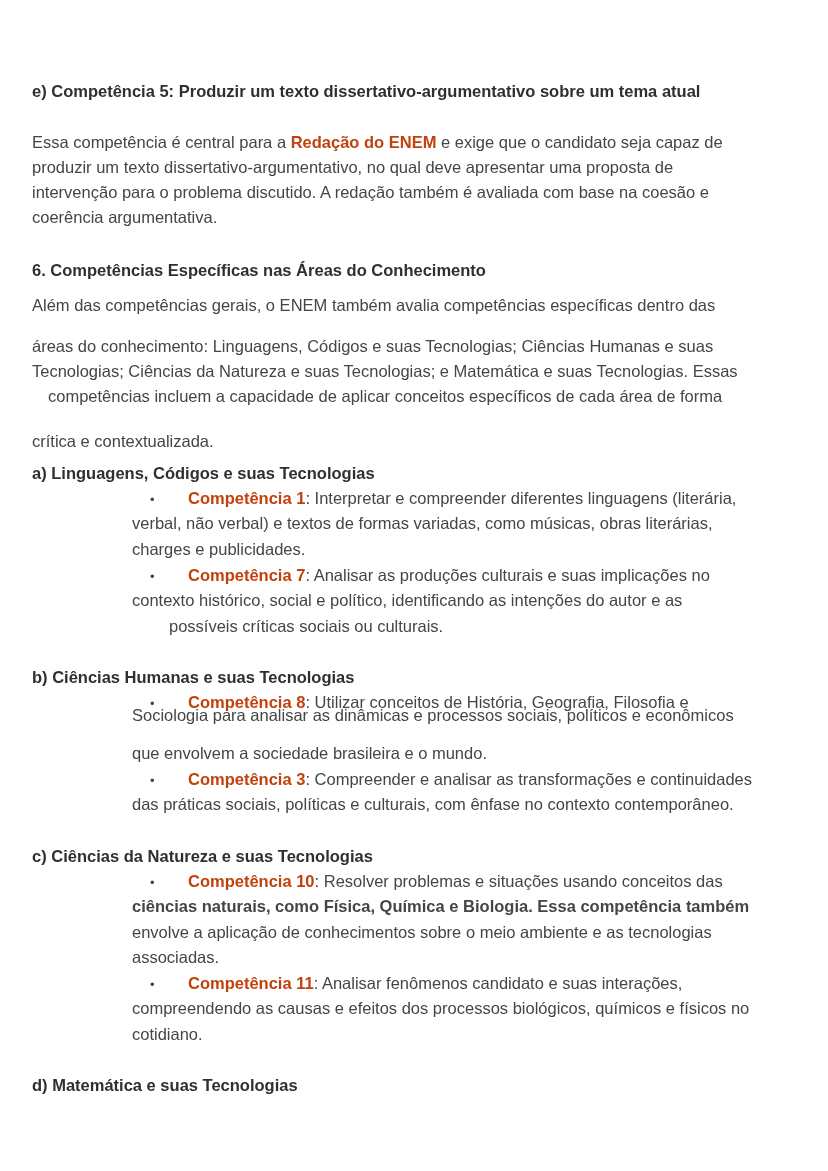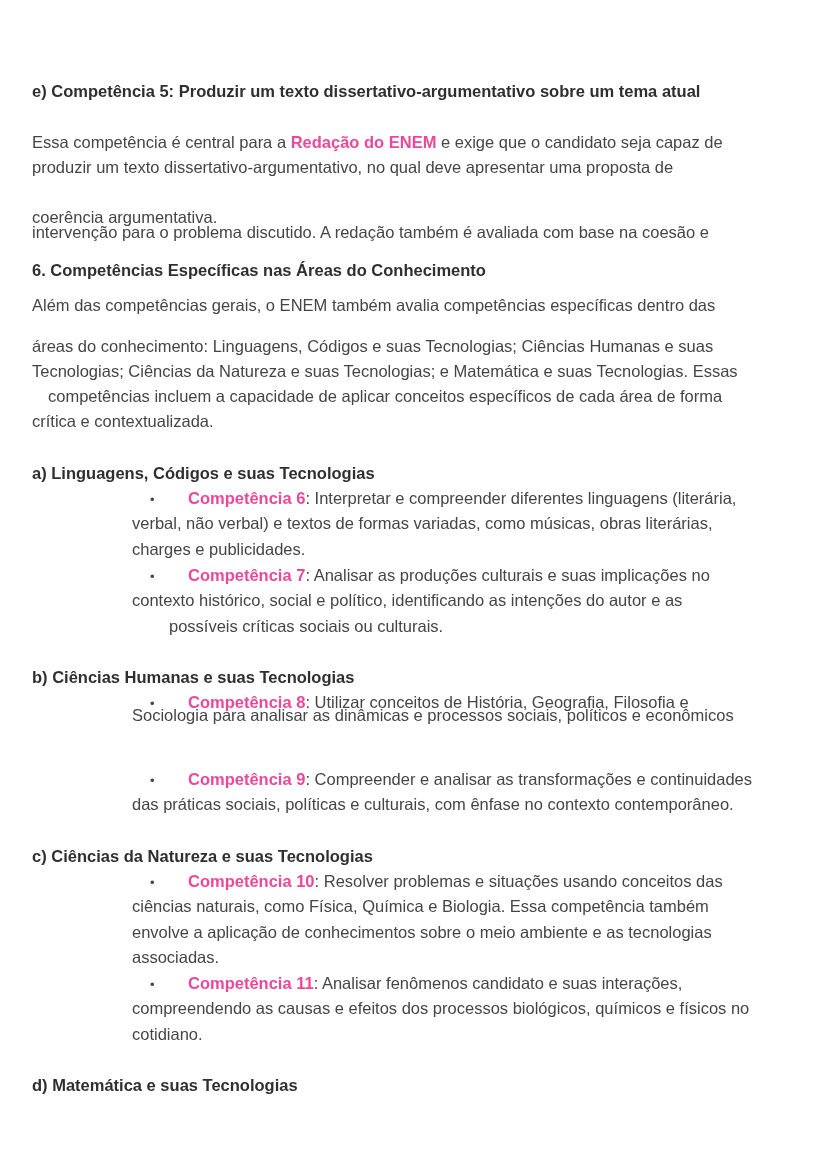--- a/index.html
+++ b/index.html
@@ -6,64 +6,65 @@
   body {
     width: 828px; height: 1171px; overflow: hidden;
     font-family: "Liberation Sans", "DejaVu Sans", sans-serif;
     color: #3a3a3a;
     font-size: 16px;
   }
   .page { position: relative; width: 760px; height: 1171px; }
   .abs { position: absolute; white-space: nowrap; }
   .heading { font-weight: bold; color: #2f2f2f; font-size: 16.5px; }
   .para { color: #454545; font-size: 16.5px; }
-  .bold { font-weight: bold; color: #ec4899; margin-top: 35px; }
+  .bold { font-weight: bold; color: #c2410c; margin-top: 35px; }
   .bullet { position: absolute; font-size: 13px; color: #444; }
 </style>
 </head>
 <body>
 
 <div class="page">
 
   <div class="abs heading" style="left:32px; top:82px;">e) Competência 5: Produzir um texto dissertativo-argumentativo sobre um tema atual</div>
 
   <div class="abs para" style="left:32px; top:133px;"><span>Essa competência é central para a </span><span class="bold">Redação do ENEM</span><span> e exige que o candidato seja capaz de</span></div>
   <div class="abs para" style="left:32px; top:158px;">produzir um texto dissertativo-argumentativo, no qual deve apresentar uma proposta de</div>
-  <div class="abs para" style="left:32px; top:183px;margin-top:40px;">intervenção para o problema discutido. A redação também é avaliada com base na coesão e</div>
+  <div class="abs para" style="left:32px; top:183px;">intervenção para o problema discutido. A redação também é avaliada com base na coesão e</div>
   <div class="abs para" style="left:32px; top:208px;">coerência argumentativa.</div>
 
   <div class="abs heading" style="left:32px; top:261px;">6. Competências Específicas nas Áreas do Conhecimento</div>
   <div class="abs para" style="left:32px; top:296px;">Além das competências gerais, o ENEM também avalia competências específicas dentro das</div>
   <div class="abs para" style="left:32px; top:337px;">áreas do conhecimento: Linguagens, Códigos e suas Tecnologias; Ciências Humanas e suas</div>
   <div class="abs para" style="left:32px; top:362px;">Tecnologias; Ciências da Natureza e suas Tecnologias; e Matemática e suas Tecnologias. Essas</div>
   <div class="abs para" style="left:32px; top:387px;margin-left:16px;">competências incluem a capacidade de aplicar conceitos específicos de cada área de forma</div>
-  <div class="abs para" style="left:32px; top:412px;text-align:right;">crítica e contextualizada.</div>
+  <div class="abs para" style="left:32px; top:432px;text-align:right;">crítica e contextualizada.</div>
 
   <div class="abs heading" style="left:32px; top:464px;">a) Linguagens, Códigos e suas Tecnologias</div>
   <span class="bullet" style="left:150px; top:492px;">•</span>
-  <div class="abs para" style="left:188px; top:489px;"><span class="bold">Competência 6</span><span>: Interpretar e compreender diferentes linguagens (literária,</span></div>
+  <div class="abs para" style="left:188px; top:489px;"><span class="bold">Competência 1</span><span>: Interpretar e compreender diferentes linguagens (literária,</span></div>
   <div class="abs para" style="left:132px; top:514px;">verbal, não verbal) e textos de formas variadas, como músicas, obras literárias,</div>
   <div class="abs para" style="left:132px; top:540px;">charges e publicidades.</div>
   <span class="bullet" style="left:150px; top:569px;">•</span>
   <div class="abs para" style="left:188px; top:566px;"><span class="bold">Competência 7</span><span>: Analisar as produções culturais e suas implicações no</span></div>
   <div class="abs para" style="left:132px; top:591px;">contexto histórico, social e político, identificando as intenções do autor e as</div>
   <div class="abs para" style="left:132px; top:617px;margin-left:37px;">possíveis críticas sociais ou culturais.</div>
 
   <div class="abs heading" style="left:32px; top:668px;">b) Ciências Humanas e suas Tecnologias</div>
   <span class="bullet" style="left:150px; top:696px;">•</span>
   <div class="abs para" style="left:188px; top:693px;"><span class="bold">Competência 8</span><span>: Utilizar conceitos de História, Geografia, Filosofia e</span></div>
   <div class="abs para" style="left:132px; top:706px;">Sociologia para analisar as dinâmicas e processos sociais, políticos e econômicos</div>
+  <div class="abs para" style="left:132px; top:744px;">que envolvem a sociedade brasileira e o mundo.</div>
   <span class="bullet" style="left:150px; top:773px;">•</span>
-  <div class="abs para" style="left:188px; top:770px;"><span class="bold">Competência 9</span><span>: Compreender e analisar as transformações e continuidades</span></div>
+  <div class="abs para" style="left:188px; top:770px;"><span class="bold">Competência 3</span><span>: Compreender e analisar as transformações e continuidades</span></div>
   <div class="abs para" style="left:132px; top:795px;">das práticas sociais, políticas e culturais, com ênfase no contexto contemporâneo.</div>
 
   <div class="abs heading" style="left:32px; top:847px;">c) Ciências da Natureza e suas Tecnologias</div>
   <span class="bullet" style="left:150px; top:875px;">•</span>
   <div class="abs para" style="left:188px; top:872px;"><span class="bold">Competência 10</span><span>: Resolver problemas e situações usando conceitos das</span></div>
-  <div class="abs para" style="left:132px; top:897px;">ciências naturais, como Física, Química e Biologia. Essa competência também</div>
+  <div class="abs para" style="left:132px; top:897px;font-weight:bold;">ciências naturais, como Física, Química e Biologia. Essa competência também</div>
   <div class="abs para" style="left:132px; top:923px;">envolve a aplicação de conhecimentos sobre o meio ambiente e as tecnologias</div>
   <div class="abs para" style="left:132px; top:948px;">associadas.</div>
   <span class="bullet" style="left:150px; top:977px;">•</span>
   <div class="abs para" style="left:188px; top:974px;"><span class="bold">Competência 11</span><span>: Analisar fenômenos candidato e suas interações,</span></div>
   <div class="abs para" style="left:132px; top:999px;">compreendendo as causas e efeitos dos processos biológicos, químicos e físicos no</div>
   <div class="abs para" style="left:132px; top:1025px;">cotidiano.</div>
 
   <div class="abs heading" style="left:32px; top:1076px;">d) Matemática e suas Tecnologias</div>
 
 </div>

